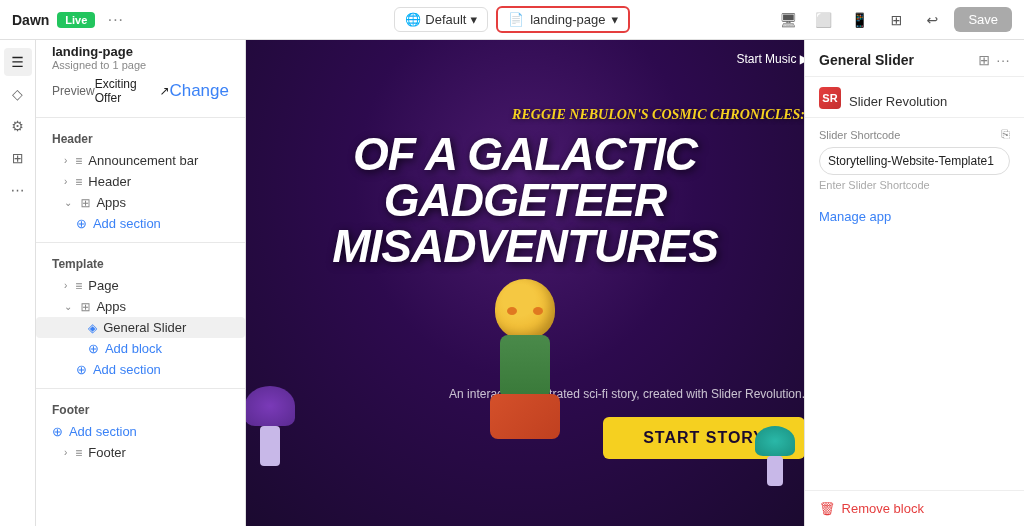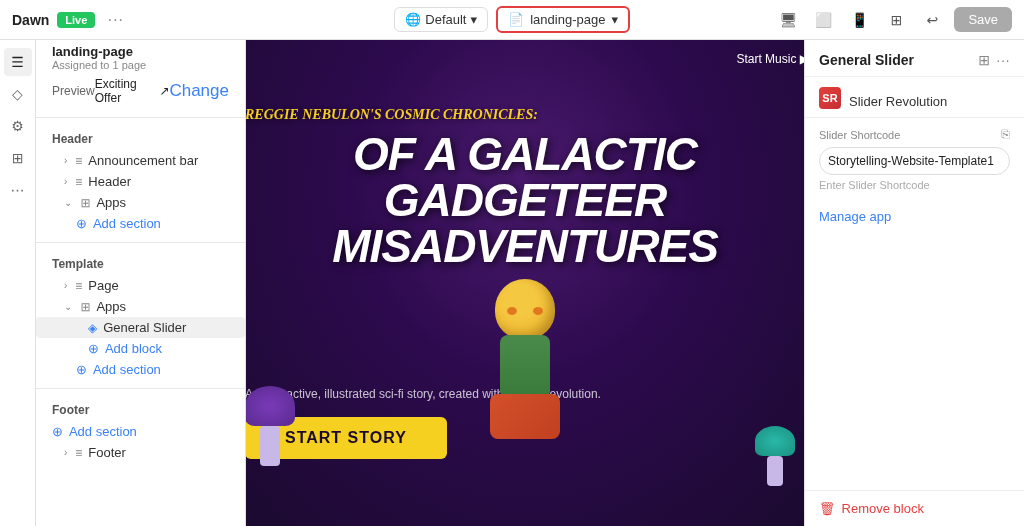--- a/index.html
+++ b/index.html
@@ -54,21 +54,21 @@
     .add-item.indent1 { padding-left: 40px; }
     .add-item.indent2 { padding-left: 52px; }
 
     
     .canvas-area { flex: 1; display: flex; flex-direction: column; align-items: center; justify-content: flex-start; background: #e8e8e8; overflow: hidden; position: relative; }
     .canvas-frame { width: 600px; height: 486px; background: #1a0a2e; position: relative; overflow: hidden; margin-top: 0; display: flex; flex-direction: column; align-items: center; justify-content: center; }
 
     
     .cosmic-bg { position: absolute; inset: 0; background: radial-gradient(ellipse at 50% 30%, #4a1a6e 0%, #2d0a4e 40%, #1a0a2e 100%); }
 
-    .canvas-content { position: relative; z-index: 2; text-align: center; padding: 20px; display: flex; flex-direction: column; align-items: flex-start; }
+    .canvas-content { position: relative; z-index: 2; text-align: center; padding: 20px; display: flex; flex-direction: column; align-items: flex-end; }
     .music-btn { position: absolute; top: 12px; right: 16px; color: #fff; font-size: 12px; font-weight: 500; cursor: pointer; display: flex; align-items: center; gap: 4px; z-index: 10; }
 
     .subtitle-text { color: #f5d020; font-style: italic; font-size: 14px; font-weight: 600; text-align: center; margin-bottom: 8px; font-family: Georgia, serif; text-shadow: 0 1px 4px rgba(0,0,0,0.5); }
     .main-title { color: #fff; font-size: 46px; font-weight: 900; text-transform: uppercase; line-height: 1; font-style: italic; text-align: center; text-shadow: 2px 2px 8px rgba(0,0,0,0.7); letter-spacing: -1px; margin-bottom: 8px; }
     .description-text { color: rgba(255,255,255,0.75); font-size: 12px; text-align: center; margin-bottom: 16px; }
     .start-btn { background: #f5d020; color: #1a0a2e; font-size: 16px; font-weight: 900; text-transform: uppercase; border: none; border-radius: 6px; padding: 12px 40px; cursor: pointer; letter-spacing: 1px; }
 
     
     .character { width: 100px; height: 160px; position: absolute; bottom: 40px; left: 50%; transform: translateX(-50%); z-index: 5; }
     .char-head { width: 60px; height: 60px; background: radial-gradient(circle at 40% 35%, #f5c842 30%, #e8a820 100%); border-radius: 50% 50% 45% 45%; position: absolute; top: 0; left: 50%; transform: translateX(-50%); box-shadow: inset -5px -5px 10px rgba(0,0,0,0.2); }

